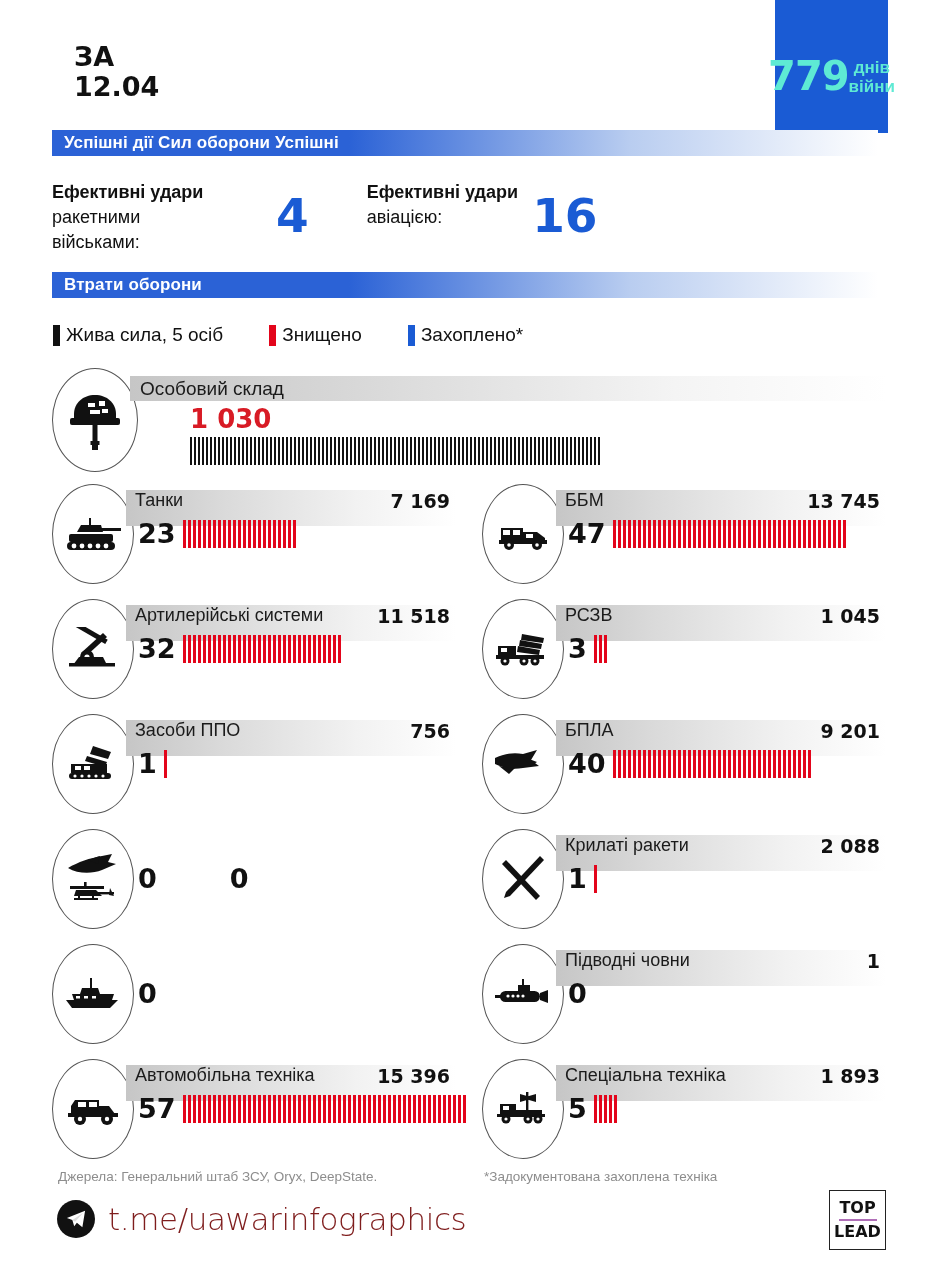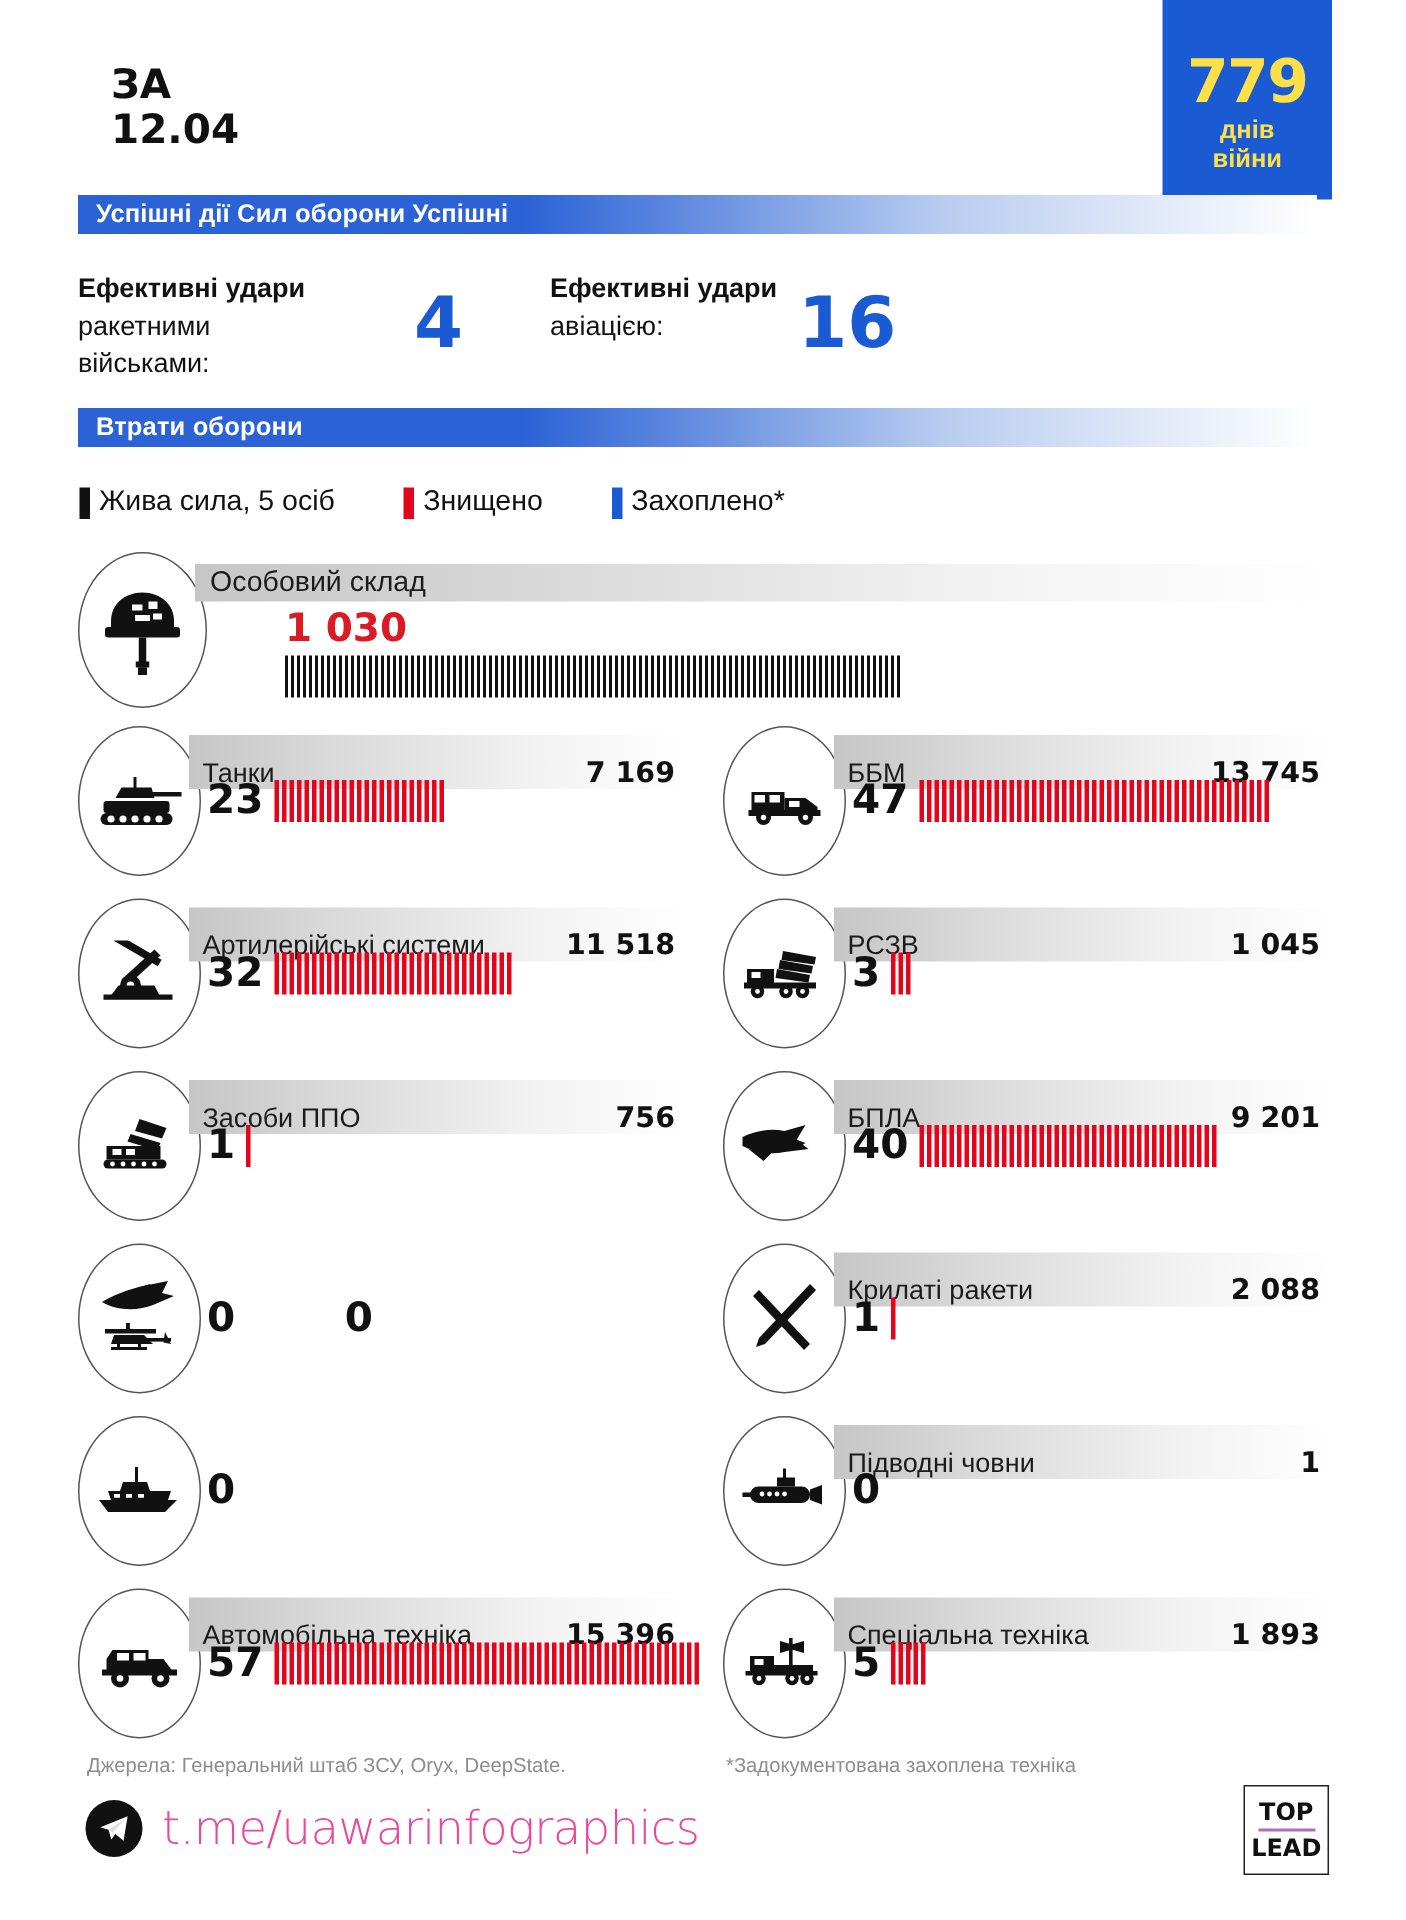--- a/index.html
+++ b/index.html
@@ -7,22 +7,22 @@
     width: 937px; height: 1280px;
     background: #ffffff;
     font-family: "Liberation Sans", sans-serif;
     overflow: hidden;
   }
   .page { position: relative; width: 937px; height: 1280px; background:#fff; }
 
   
   .days-badge {
     position:absolute; left:775px; top:0; width:113px; height:133px;
-    background:#1a5bd4; color:#fde047; text-align:center;
-    display:flex; flex-direction:column; align-items:center; justify-content:center;
+    background:#1a5bd4; color:#5eead4; text-align:center;
+    display:flex; flex-direction:row; align-items:center; justify-content:center;
     padding-top:19px;
   }
   .days-badge .num {
     font-size:40px; font-weight:800; letter-spacing:-1px; line-height:0.95;
     font-family:"DejaVu Sans", sans-serif;
   }
   .days-badge .lbl {
     font-size:17px; font-weight:700; line-height:1.1; margin-top:4px;
   }
 
@@ -91,21 +91,21 @@
   
   .grid { position:absolute; left:52px; top:484px; width:834px; }
   .row { position:relative; height:115px; }
   .cell { position:absolute; top:0; width:404px; height:110px; }
   .cell.left { left:0; }
   .cell.right { left:430px; }
   .cell .circle-icon { width:82px; height:100px; }
   .cell .hdr {
     position:absolute; left:74px; top:6px; width:330px; height:36px;
     background:linear-gradient(to right,#c6c6c6 0%, #d9d9d9 28%, #f2f2f2 70%, #ffffff 100%);
-    display:flex; align-items:flex-end; justify-content:space-between;
+    display:flex; align-items:flex-start; justify-content:space-between;
   }
   .cell .hdr .name { font-size:18px; color:#1b1b1b; padding-left:9px; white-space:nowrap; }
   .cell .hdr .total {
     font-size:19px; font-weight:800; color:#111; padding-right:6px; white-space:nowrap;
     font-family:"DejaVu Sans", sans-serif;
   }
   .cell .valrow { position:absolute; left:86px; top:34px; display:flex; align-items:center; }
   .cell .daily {
     font-size:27px; font-weight:800; color:#111; margin-right:7px;
     font-family:"DejaVu Sans", sans-serif; min-width:14px;
@@ -124,21 +124,21 @@
     position:absolute; left:58px; top:1169px; font-size:13.5px; color:#8d8d8d;
     white-space:nowrap;
   }
   .note {
     position:absolute; left:484px; top:1169px; font-size:13.5px; color:#8d8d8d;
     white-space:nowrap;
   }
   .tg { position:absolute; left:57px; top:1200px; display:flex; align-items:center; }
   .tg .tgicon { width:38px; height:38px; border-radius:50%; background:#111;
     display:flex; align-items:center; justify-content:center; }
-  .tg .tglink { font-size:31px; color:#ec4899; margin-left:13px; letter-spacing:-0.4px;
+  .tg .tglink { font-size:31px; color:#7f1d1d; margin-left:13px; letter-spacing:-0.4px;
     font-family:"DejaVu Sans", sans-serif; font-weight:300;text-align:center; }
   .toplead {
     position:absolute; left:829px; top:1190px; width:57px; height:60px;
     border:1.6px solid #222; display:flex; flex-direction:column;
     align-items:center; justify-content:center; background:#fff;
   }
   .toplead .t1, .toplead .t2 { font-size:16px; font-weight:700; color:#111; line-height:1.15;
     font-family:"DejaVu Sans", sans-serif; }
   .toplead .rule { width:38px; height:1.6px; background:#b06fb8; margin:2px 0; }
 

